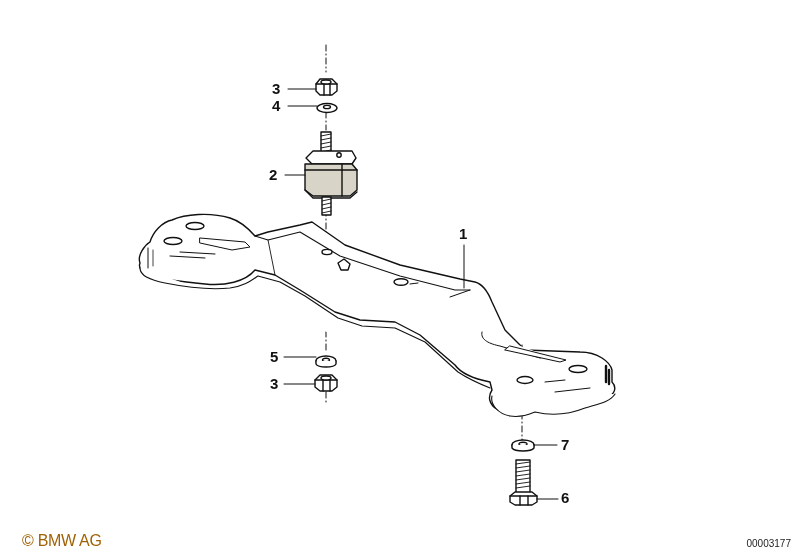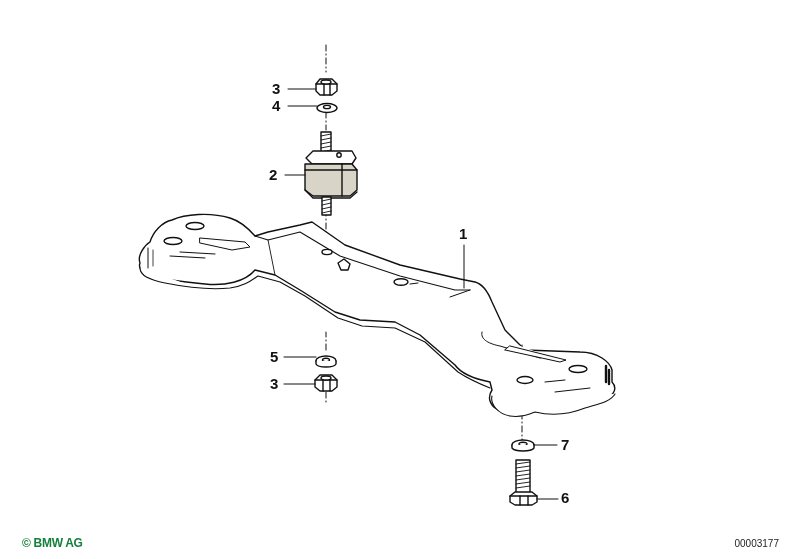--- a/index.html
+++ b/index.html
@@ -1,20 +1,20 @@
 <!DOCTYPE html>
 <html><head>
   <meta charset="utf-8">
   <style>
     html, body { margin: 0; padding: 0; background: #ffffff; }
     body { width: 799px; height: 559px; position: relative; overflow: hidden; font-family: "Liberation Sans", sans-serif; }
     #diagram { position: absolute; left: 0; top: 0; width: 799px; height: 559px; }
     .callout { position: absolute; font-family: "Liberation Sans", sans-serif; font-weight: bold; font-size: 15px; color: #111; line-height: 1; }
-    .copyright { position: absolute; left: 22px; bottom: 9px; font-family: "Liberation Sans", sans-serif; font-size: 12px; font-weight: bold; color: #15803d; letter-spacing: -0.3px; }
-    .docnum { position: absolute; right: 20px; bottom: 10px; font-family: "Liberation Sans", sans-serif; font-size: 10px; color: #222; }
+    .copyright { position: absolute; left: 22px; bottom: 9px; font-family: "Liberation Sans", sans-serif; font-size: 16px; font-weight: normal; color: #a16207; letter-spacing: -0.3px; }
+    .docnum { position: absolute; right: 8px; bottom: 10px; font-family: "Liberation Sans", sans-serif; font-size: 10px; color: #222; }
   </style>
 </head>
 <body>
 
 <svg id="diagram" viewBox="0 0 799 559" xmlns="http://www.w3.org/2000/svg">
   <g fill="none" stroke="#111" stroke-width="1.4" stroke-linejoin="round" stroke-linecap="round">
 
     <g stroke-width="1" stroke-dasharray="6,3,1,3">
       <line x1="326" y1="45" x2="326" y2="72"></line>
       <line x1="326" y1="112" x2="326" y2="130"></line>

